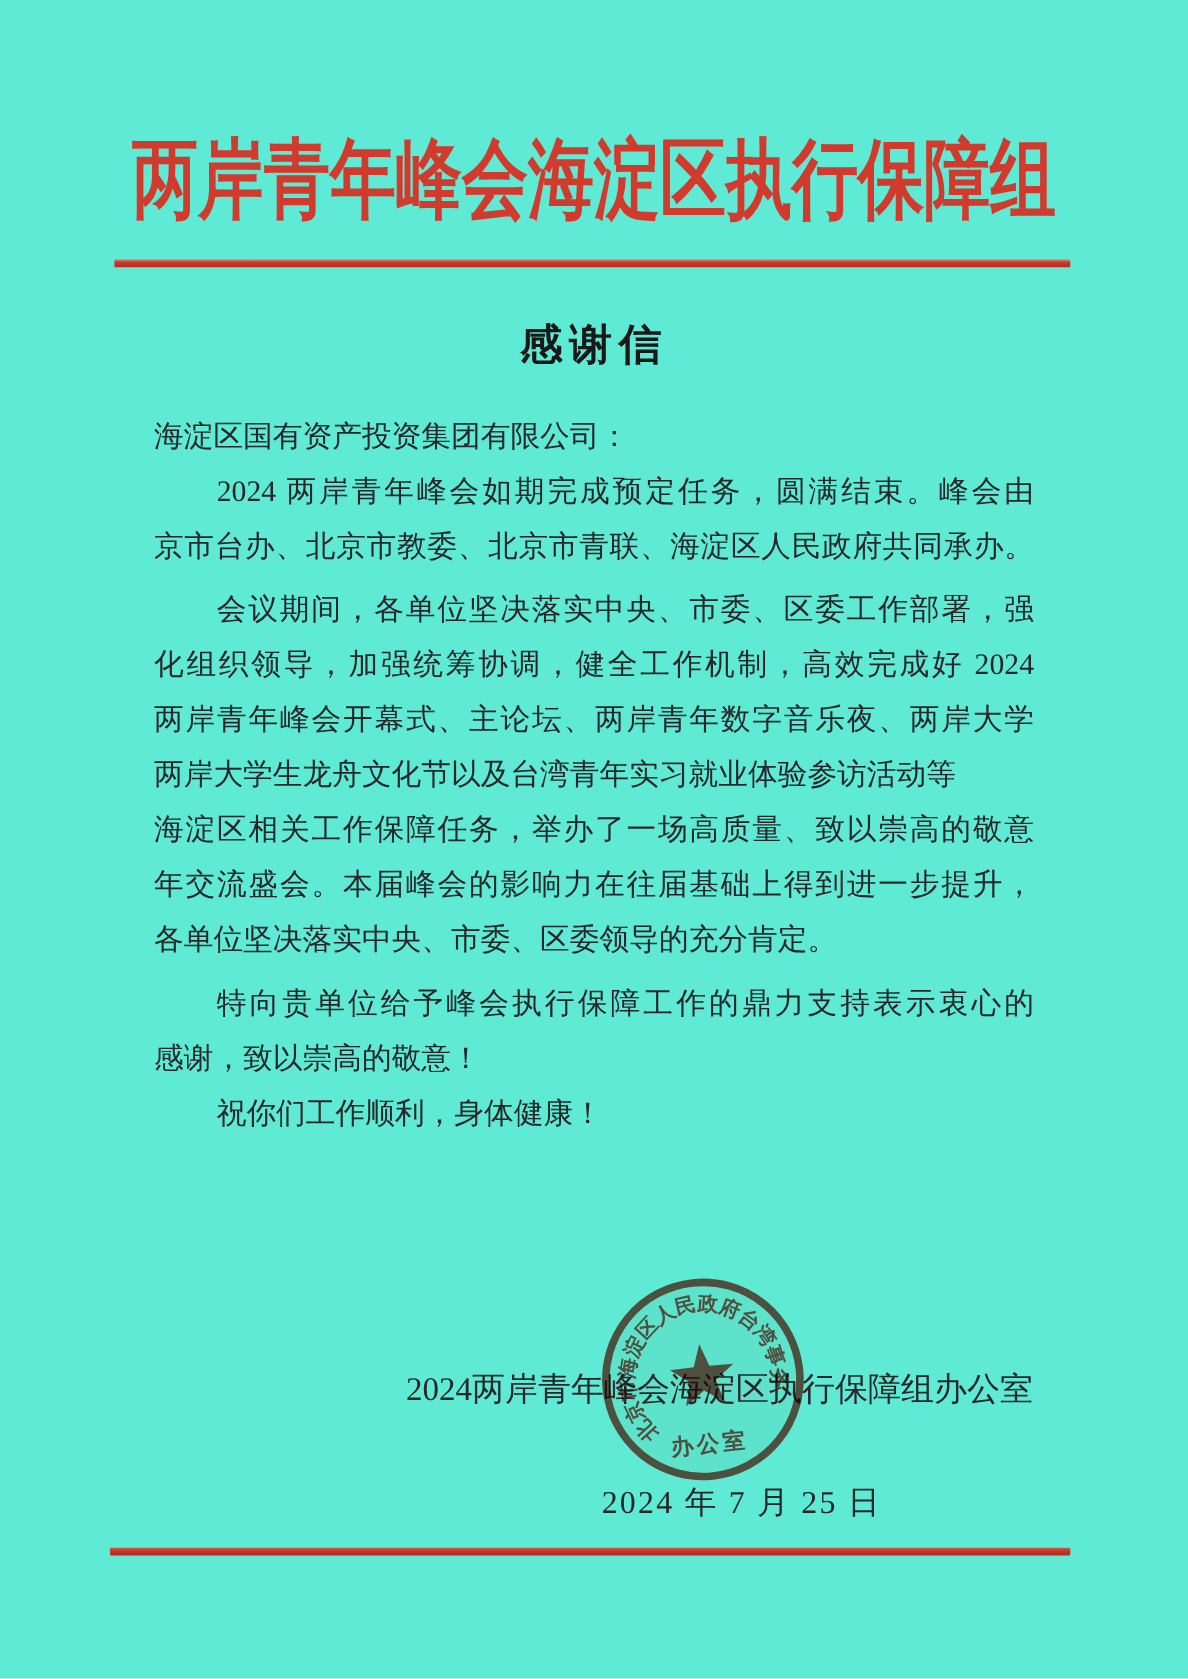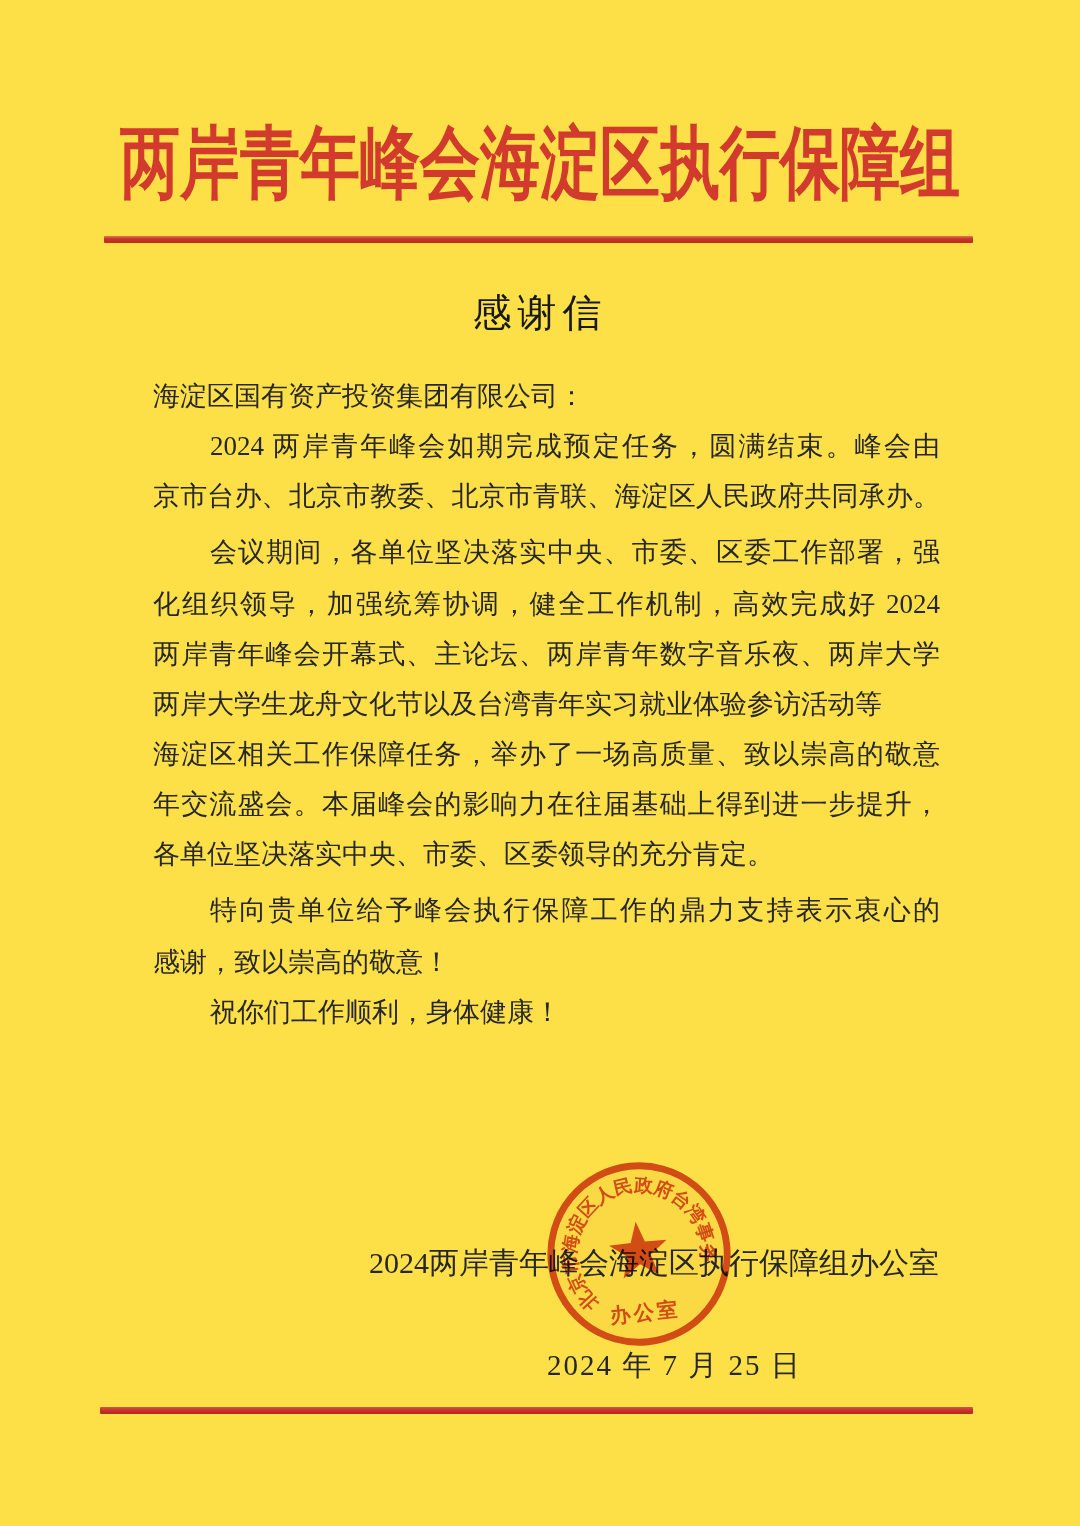--- a/index.html
+++ b/index.html
@@ -1,44 +1,44 @@
 <!DOCTYPE html>
 <html><head>
 <meta charset="utf-8">
 <style>
   html,body { margin:0; padding:0; background:#e8e8e8; }
   .page {
     position:relative; width:1080px; height:1526px; margin:0 auto;
-    background:#fde047; overflow:hidden;
+    background:#5eead4; overflow:hidden;
     font-family:"Liberation Serif", serif; color:#27272a;
   }
   .letterhead {
     position:absolute; top:124px; left:0; width:100%;
     text-align:center; color:#d23a2e; font-weight:900;
     font-size:60px; line-height:1; letter-spacing:0px;
     transform:scaleY(1.32); transform-origin:center top;
     font-family:"Liberation Serif", serif;
   }
   .rule { position:absolute; left:104px; width:869px; height:7px;
     background:linear-gradient(to bottom,#dd7a5a 0%,#c93428 40%,#b92c22 100%);
     border-radius:1px; }
   .rule-top { top:236px; }
   .rule-bottom { top:1407px; left:100px; width:873px;
     background:linear-gradient(to bottom,#d05a44 0%,#c43127 50%,#b42a20 100%); }
   .letter-title {
     position:absolute; top:286px; left:0; width:100%;
-    text-align:center; font-size:39px; font-weight:normal; color:#181818;
+    text-align:center; font-size:39px; font-weight:bold; color:#181818;
     letter-spacing:6px; font-family:"Liberation Sans", sans-serif;
   }
   .body-block { position:absolute; left:140px; top:371px; width:800px;
     font-size:27px; }
-  .line { height:50px; line-height:50px; overflow:visible;margin-left:13px; }
+  .line { height:50px; line-height:50px; overflow:visible; }
   .j { text-align:justify; text-align-last:justify; }
   .indent { padding-left:57px; }
-  .gap { margin-top:8px;font-family:Liberation Mono, monospace; }
+  .gap { margin-top:8px; }
   .sig { position:absolute; white-space:nowrap; color:#27272a; }
   .sig-office { top:1243px; right:141px; font-size:30px; }
   .sig-agency { top:1298px; right:168px; font-size:29px; letter-spacing:1px; }
   .sig-date   { top:1346px; left:547px; font-size:29px; letter-spacing:2px;text-align:right; }
   .seal {
     position:absolute; left:540px; top:1156px; width:198px; height:196px;
     transform:rotate(-6deg); opacity:0.9; mix-blend-mode:multiply;
     pointer-events:none;
   }
   .seal svg { width:100%; height:100%; }

